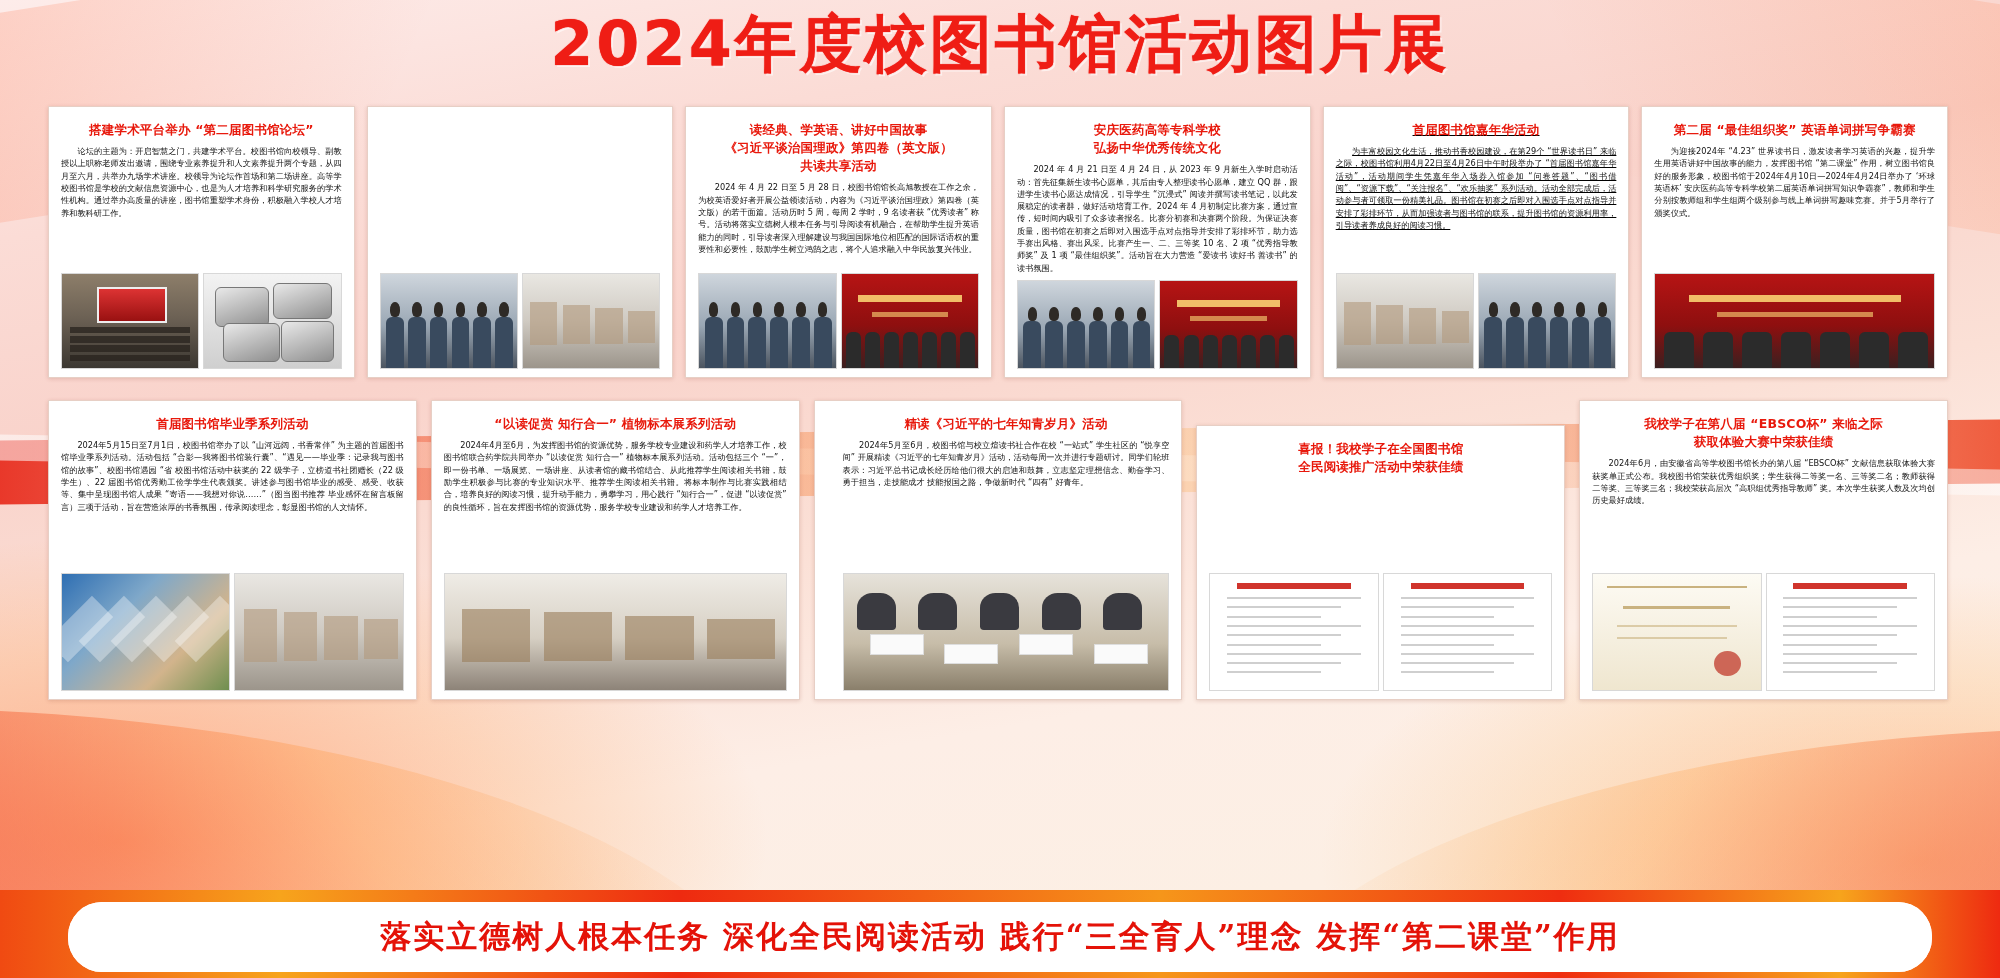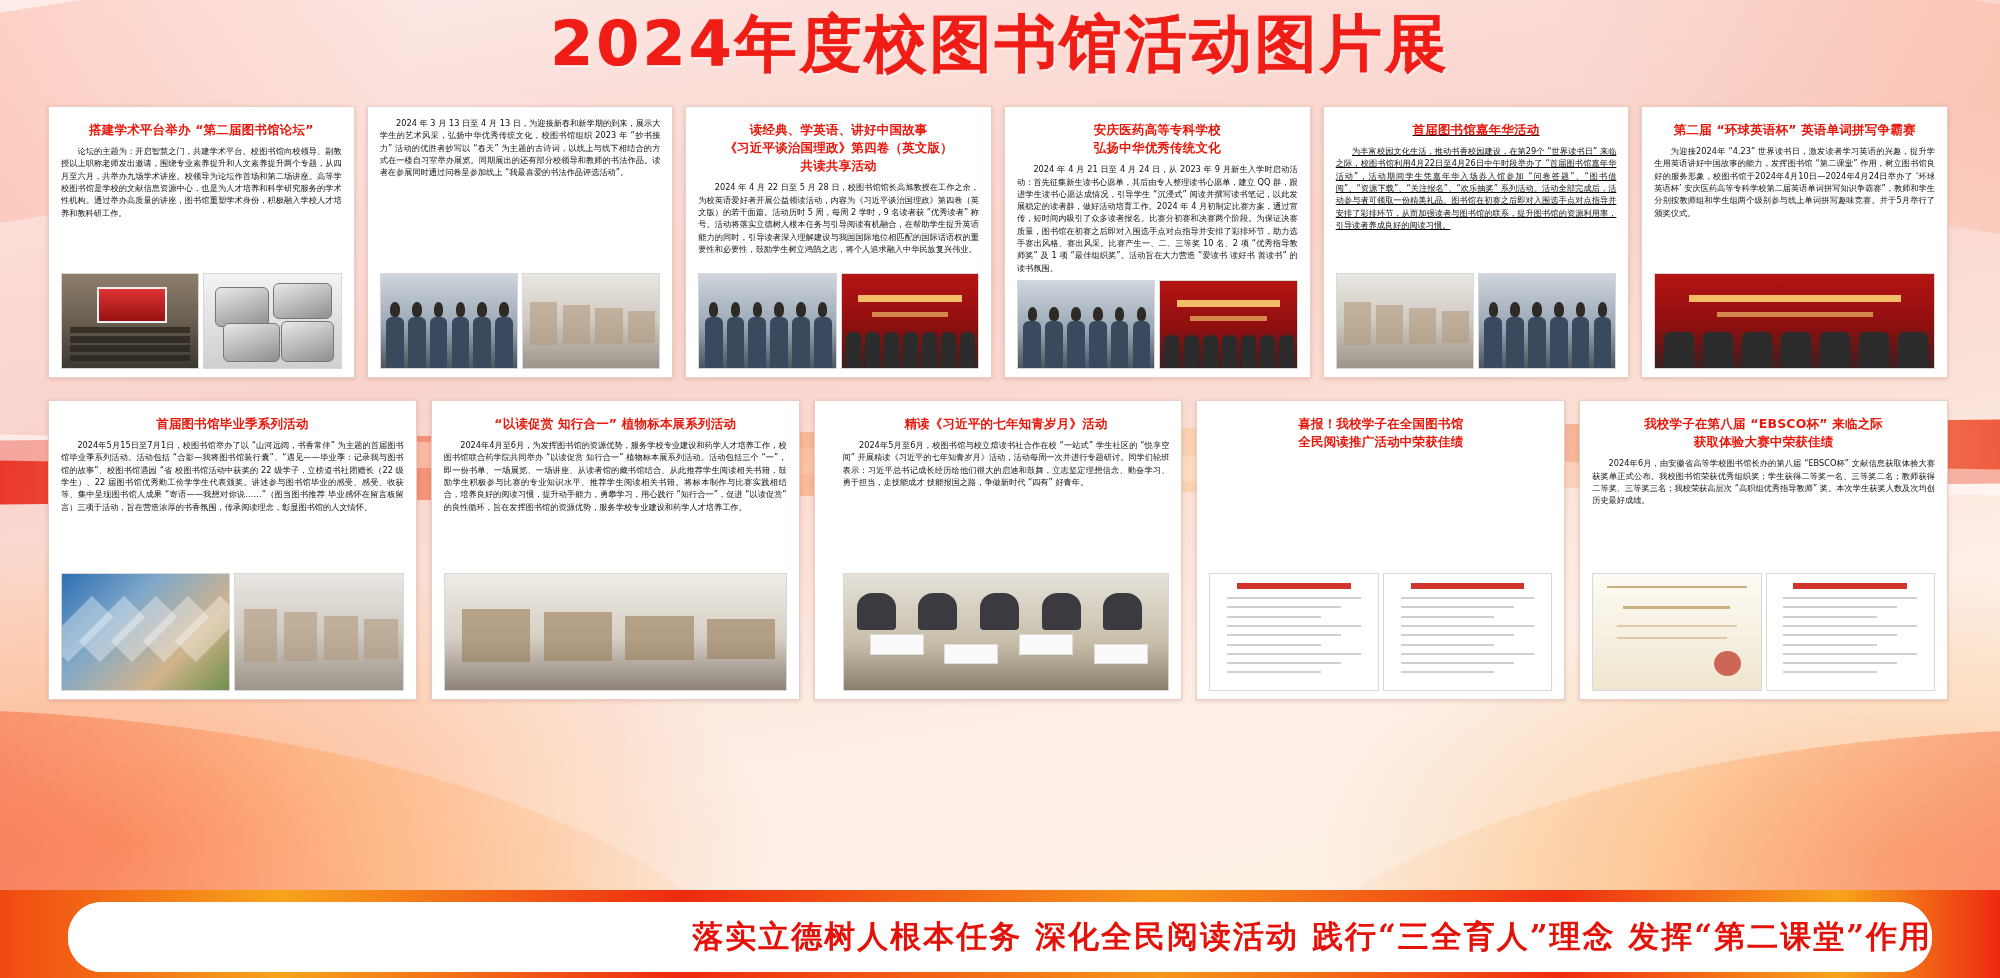--- a/index.html
+++ b/index.html
@@ -107,21 +107,21 @@
   .p-desk i.pp{background:#fafafa;border:1px solid #ddd;}
 
   
   #footer{
     position:absolute;left:0;right:0;bottom:0;height:88px;z-index:7;
     background:linear-gradient(90deg,#f04a12 0%,#f7a41c 14%,#ee2a10 34%,#f6961a 58%,#ef2d10 78%,#f7a41c 92%,#ee2a10 100%);
   }
   #footer-inner{
     position:absolute;left:68px;right:68px;top:12px;height:70px;
     background:#fff;border-radius:34px;
-    display:flex;align-items:center;justify-content:flex-end;
+    display:flex;align-items:center;justify-content:center;
     box-shadow:inset 0 0 0 2px #fff;
   }
   #footer-text{
     color:#e41208;font-weight:bold;font-size:31px;letter-spacing:2px;
     font-family:"DejaVu Serif","Liberation Serif",serif;
     white-space:nowrap;
   }
 </style>
 </head>
 <body>
@@ -153,21 +153,20 @@
           </div>
           <div class="ph p-gear">
             <i class="b" style="left:8%;top:14%;width:38%;height:40%"></i>
             <i class="b" style="left:50%;top:10%;width:42%;height:36%"></i>
             <i class="b" style="left:14%;top:52%;width:40%;height:40%"></i>
             <i class="b" style="left:56%;top:50%;width:38%;height:42%"></i>
           </div>
         </div>
       </div>
       <div class="panel" style="flex: 1 1 300px;">
-        <div class="panel-body">2024 年 3 月 13 日至 4 月 13 日，为迎接新春和新学期的到来，展示大学生的艺术风采，弘扬中华优秀传统文化，校图书馆组织 2023 年 “抄书接力” 活动的优胜者抄写以 “春天” 为主题的古诗词，以线上与线下相结合的方式在一楼自习室举办展览。同期展出的还有部分校领导和教师的书法作品。读者在参展同时通过问卷呈参加线上 “我最喜爱的书法作品评选活动”。</div>
         <div class="photos" style="height: 96px;">
           <div class="ph p-people">
             <i class="t" style="left:4%;top:46%;width:13%;height:54%"></i>
             <i class="h" style="left:7%;top:30%;width:7%;height:16%"></i>
             <i class="t" style="left:20%;top:46%;width:13%;height:54%"></i>
             <i class="h" style="left:23%;top:30%;width:7%;height:16%"></i>
             <i class="t" style="left:36%;top:46%;width:13%;height:54%"></i>
             <i class="h" style="left:39%;top:30%;width:7%;height:16%"></i>
             <i class="t" style="left:52%;top:46%;width:13%;height:54%"></i>
             <i class="h" style="left:55%;top:30%;width:7%;height:16%"></i>
@@ -269,21 +268,21 @@
             <i class="t" style="left:52%;top:46%;width:13%;height:54%"></i>
             <i class="h" style="left:55%;top:30%;width:7%;height:16%"></i>
             <i class="t" style="left:68%;top:46%;width:13%;height:54%"></i>
             <i class="h" style="left:71%;top:30%;width:7%;height:16%"></i>
             <i class="t" style="left:84%;top:46%;width:13%;height:54%"></i>
             <i class="h" style="left:87%;top:30%;width:7%;height:16%"></i>
           </div>
         </div>
       </div>
       <div class="panel" style="flex: 1 1 300px;">
-        <div class="panel-title">第二届 “环球英语杯” 英语单词拼写争霸赛</div>
+        <div class="panel-title">第二届 “最佳组织奖” 英语单词拼写争霸赛</div>
         <div class="panel-body">为迎接2024年 “4.23” 世界读书日，激发读者学习英语的兴趣，提升学生用英语讲好中国故事的能力，发挥图书馆 “第二课堂” 作用，树立图书馆良好的服务形象，校图书馆于2024年4月10日—2024年4月24日举办了 ‘环球英语杯’ 安庆医药高等专科学校第二届英语单词拼写知识争霸赛”，教师和学生分别按教师组和学生组两个级别参与线上单词拼写趣味竞赛。并于5月举行了颁奖仪式。</div>
         <div class="photos" style="height: 96px;">
           <div class="ph p-redstage">
             <i class="band" style="left:12%;top:22%;width:76%;height:8%"></i>
             <i class="band" style="left:22%;top:40%;width:56%;height:6%;opacity:.7"></i>
             <i style="left:3%;top:62%;width:11%;height:38%;background:#2b2b2b;border-radius:6px 6px 0 0"></i>
             <i style="left:17%;top:62%;width:11%;height:38%;background:#2b2b2b;border-radius:6px 6px 0 0"></i>
             <i style="left:31%;top:62%;width:11%;height:38%;background:#2b2b2b;border-radius:6px 6px 0 0"></i>
             <i style="left:45%;top:62%;width:11%;height:38%;background:#2b2b2b;border-radius:6px 6px 0 0"></i>
             <i style="left:59%;top:62%;width:11%;height:38%;background:#2b2b2b;border-radius:6px 6px 0 0"></i>
@@ -335,21 +334,21 @@
             <i class="pp" style="left:54%;top:52%;width:16%;height:16%"></i>
             <i class="pp" style="left:77%;top:60%;width:16%;height:16%"></i>
             <i style="left:4%;top:16%;width:12%;height:32%;background:#3a3a40;border-radius:40% 40% 10% 10%"></i>
             <i style="left:23%;top:16%;width:12%;height:32%;background:#3a3a40;border-radius:40% 40% 10% 10%"></i>
             <i style="left:42%;top:16%;width:12%;height:32%;background:#3a3a40;border-radius:40% 40% 10% 10%"></i>
             <i style="left:61%;top:16%;width:12%;height:32%;background:#3a3a40;border-radius:40% 40% 10% 10%"></i>
             <i style="left:80%;top:16%;width:12%;height:32%;background:#3a3a40;border-radius:40% 40% 10% 10%"></i>
           </div>
         </div>
       </div>
-      <div class="panel" style="flex: 1 1 360px;">
+      <div class="panel" style="flex: 1 1 360px; margin-top: 25px;">
         <div class="panel-title">喜报！我校学子在全国图书馆
 全民阅读推广活动中荣获佳绩</div>
         <div class="photos" style="height: 118px;">
           <div class="ph p-doc">
             <i class="hd" style="left:16%;top:8%;width:68%;height:5%"></i>
             <i class="ln" style="left:10%;top:20%;width:80%;height:2px"></i>
             <i class="ln" style="left:10%;top:28%;width:68%;height:2px"></i>
             <i class="ln" style="left:10%;top:36%;width:56%;height:2px"></i>
             <i class="ln" style="left:10%;top:44%;width:80%;height:2px"></i>
             <i class="ln" style="left:10%;top:52%;width:68%;height:2px"></i>

